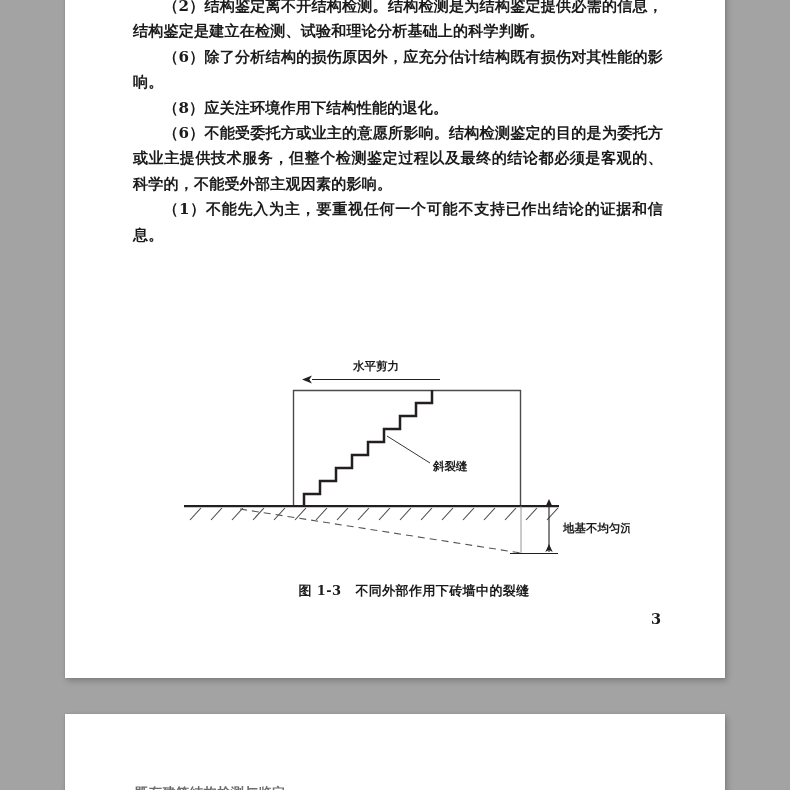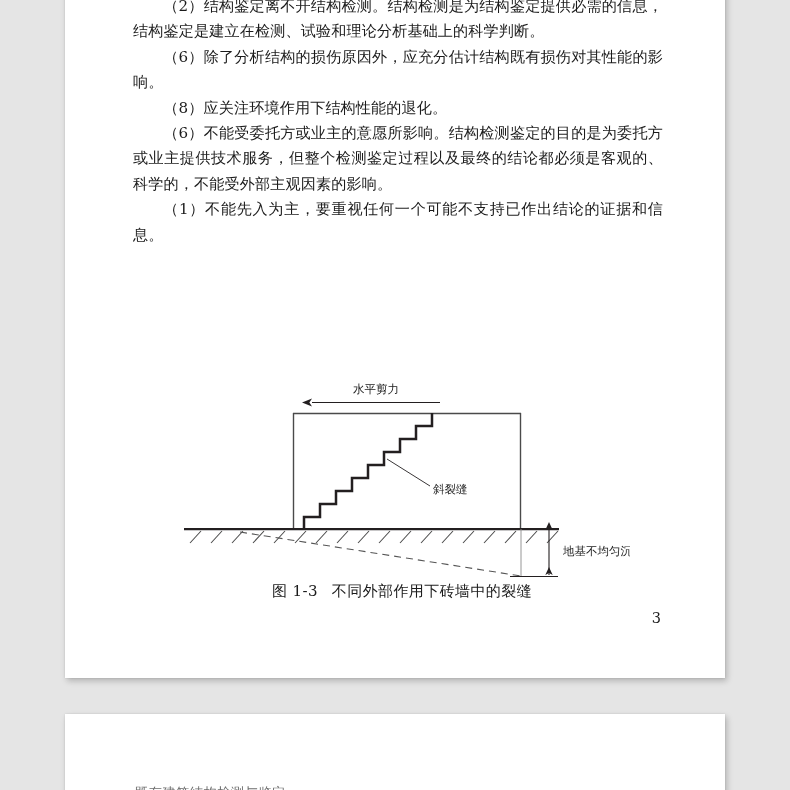--- a/index.html
+++ b/index.html
@@ -7,21 +7,22 @@
     margin: 0; padding: 0;
     width: 790px; height: 790px;
     background: #ffffff;
     font-family: "DejaVu Serif", "Liberation Serif", serif;
     overflow: hidden;
   }
   #root {
     position: relative;
     width: 790px;
     height: 790px;
-    background: #e5e5e5;
+    background: #a3a3a3;
+    font-weight: bold;
   }
 
   
   .sheet {
     position: absolute;
     background: #ffffff;
     box-shadow: 2px 3px 6px rgba(0,0,0,0.22),
                 0 0 2px rgba(0,0,0,0.10);
   }
   #page-main {
@@ -60,37 +61,37 @@
     top: -19px;
     left: 0;
     width: 530px;
     text-indent: 0;
   }
 
   
   #figure-wrap {
     position: absolute;
     left: 115px;
-    top: 392px;
+    top: 369px;
     width: 450px;
     height: 200px;
   }
   #figure-svg { display: block; }
   .fig-label {
     font-size: 11.5px;
     fill: #1b1b1b;
     font-family: "DejaVu Serif", "Liberation Serif", serif;
   }
   #fig-caption {
     position: absolute;
-    left: 72px;
+    left: 84px;
     top: 594px;
     width: 530px;
     text-align: center;
-    font-size: 15px;
+    font-size: 13px;
     color: #1b1b1b;
     letter-spacing: 0.4px;
   }
   #fig-caption .capnum { margin-right: 14px; }
 
   #page-number {
     position: absolute;
     right: 64px;
     top: 622px;
     font-size: 14.5px;

